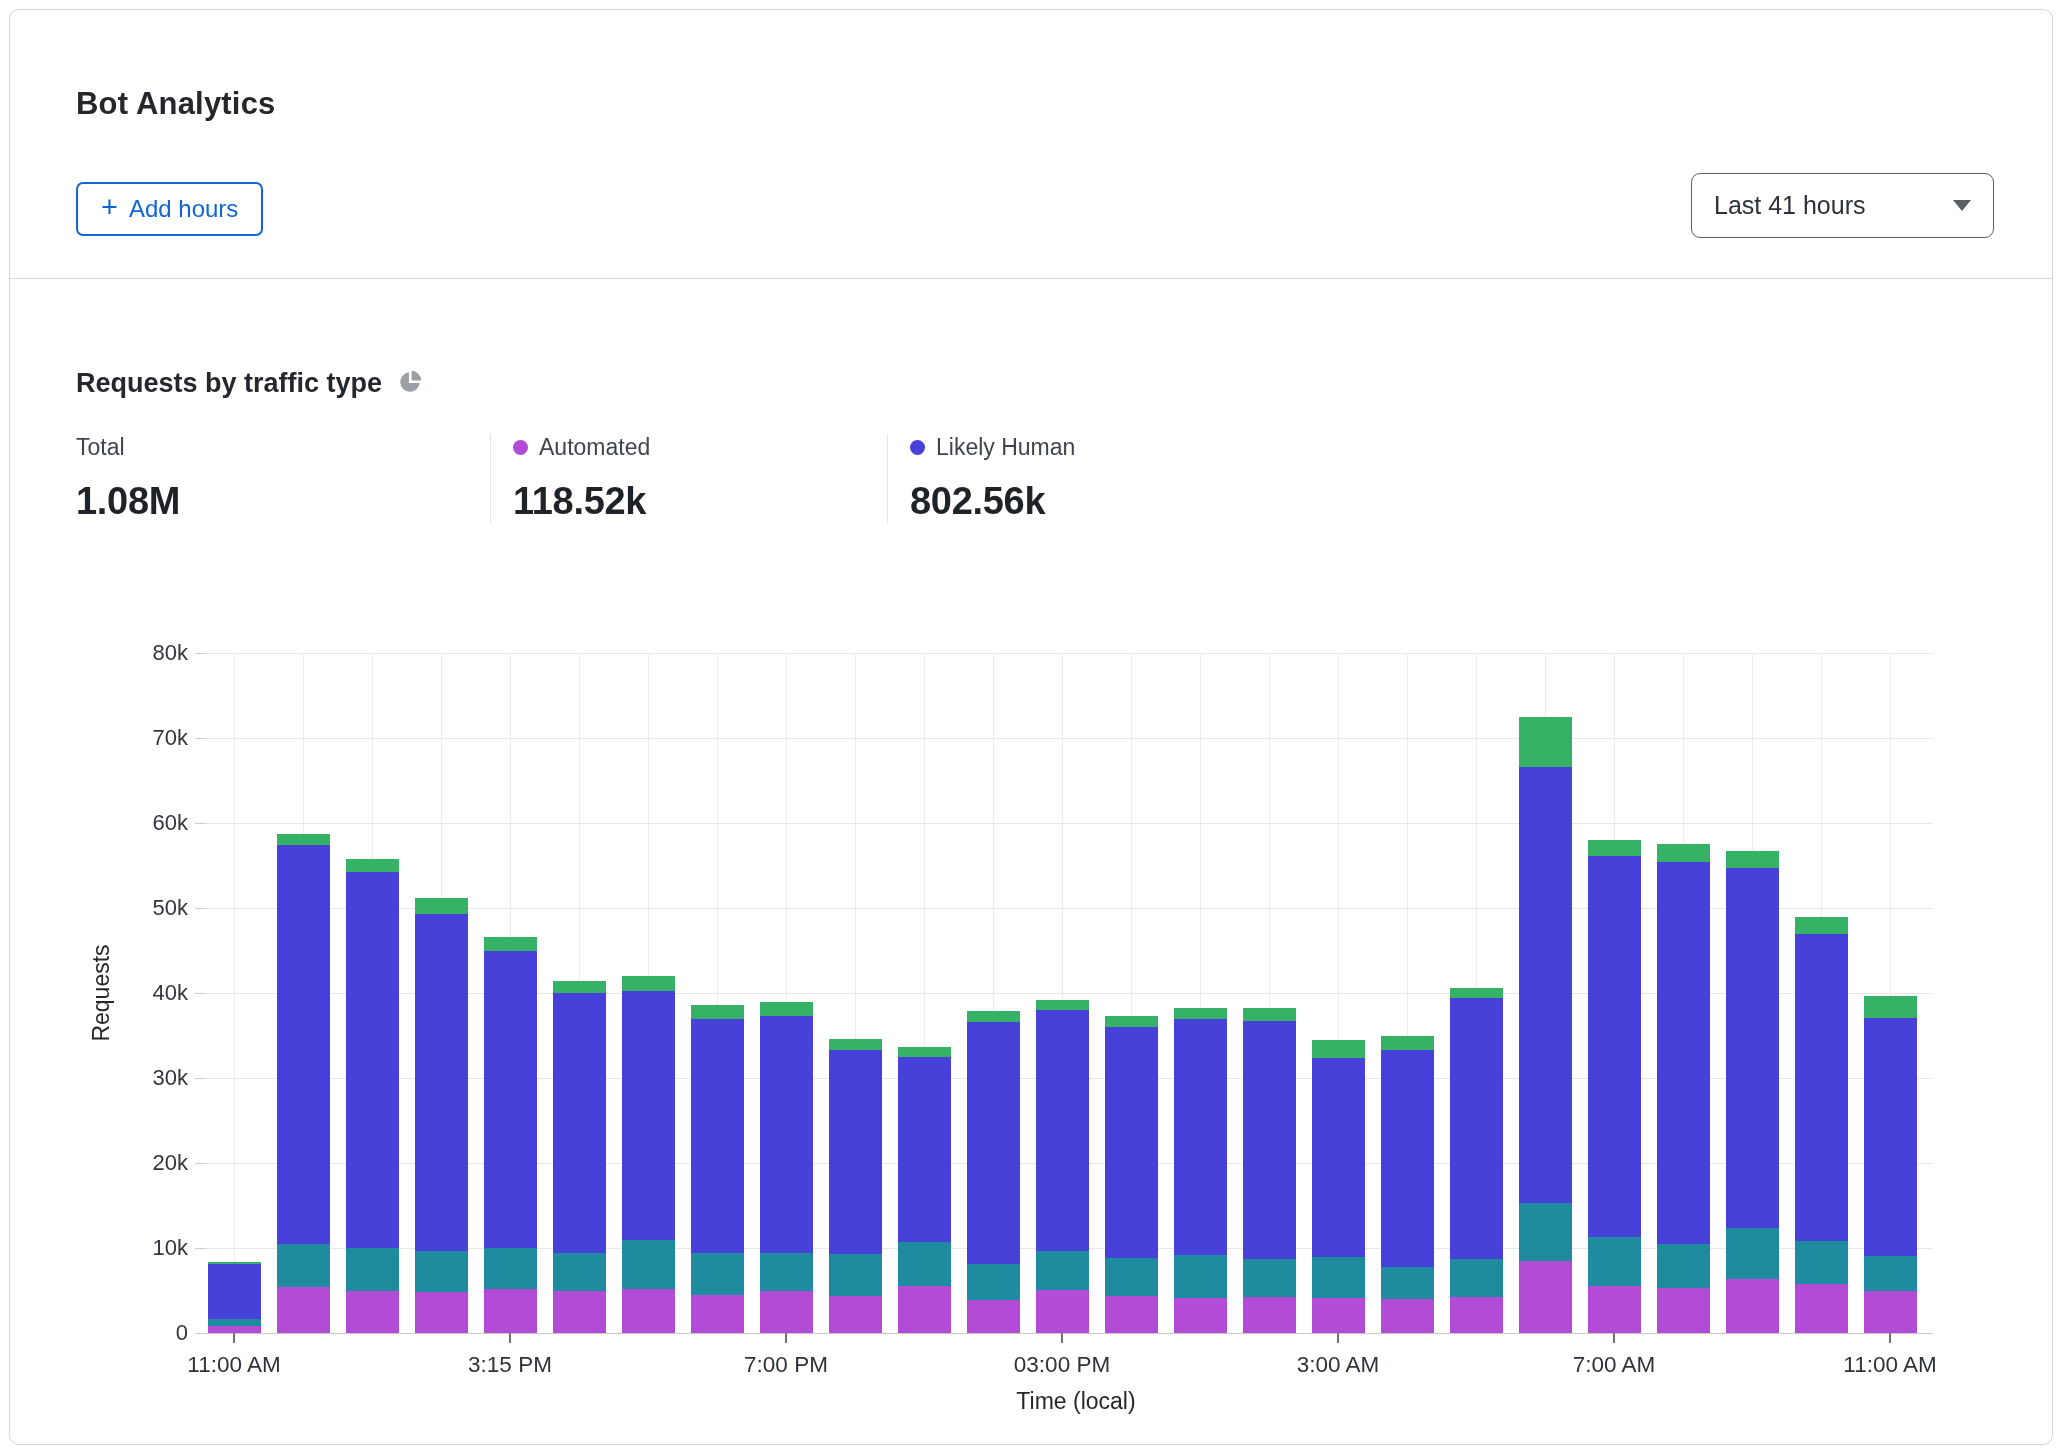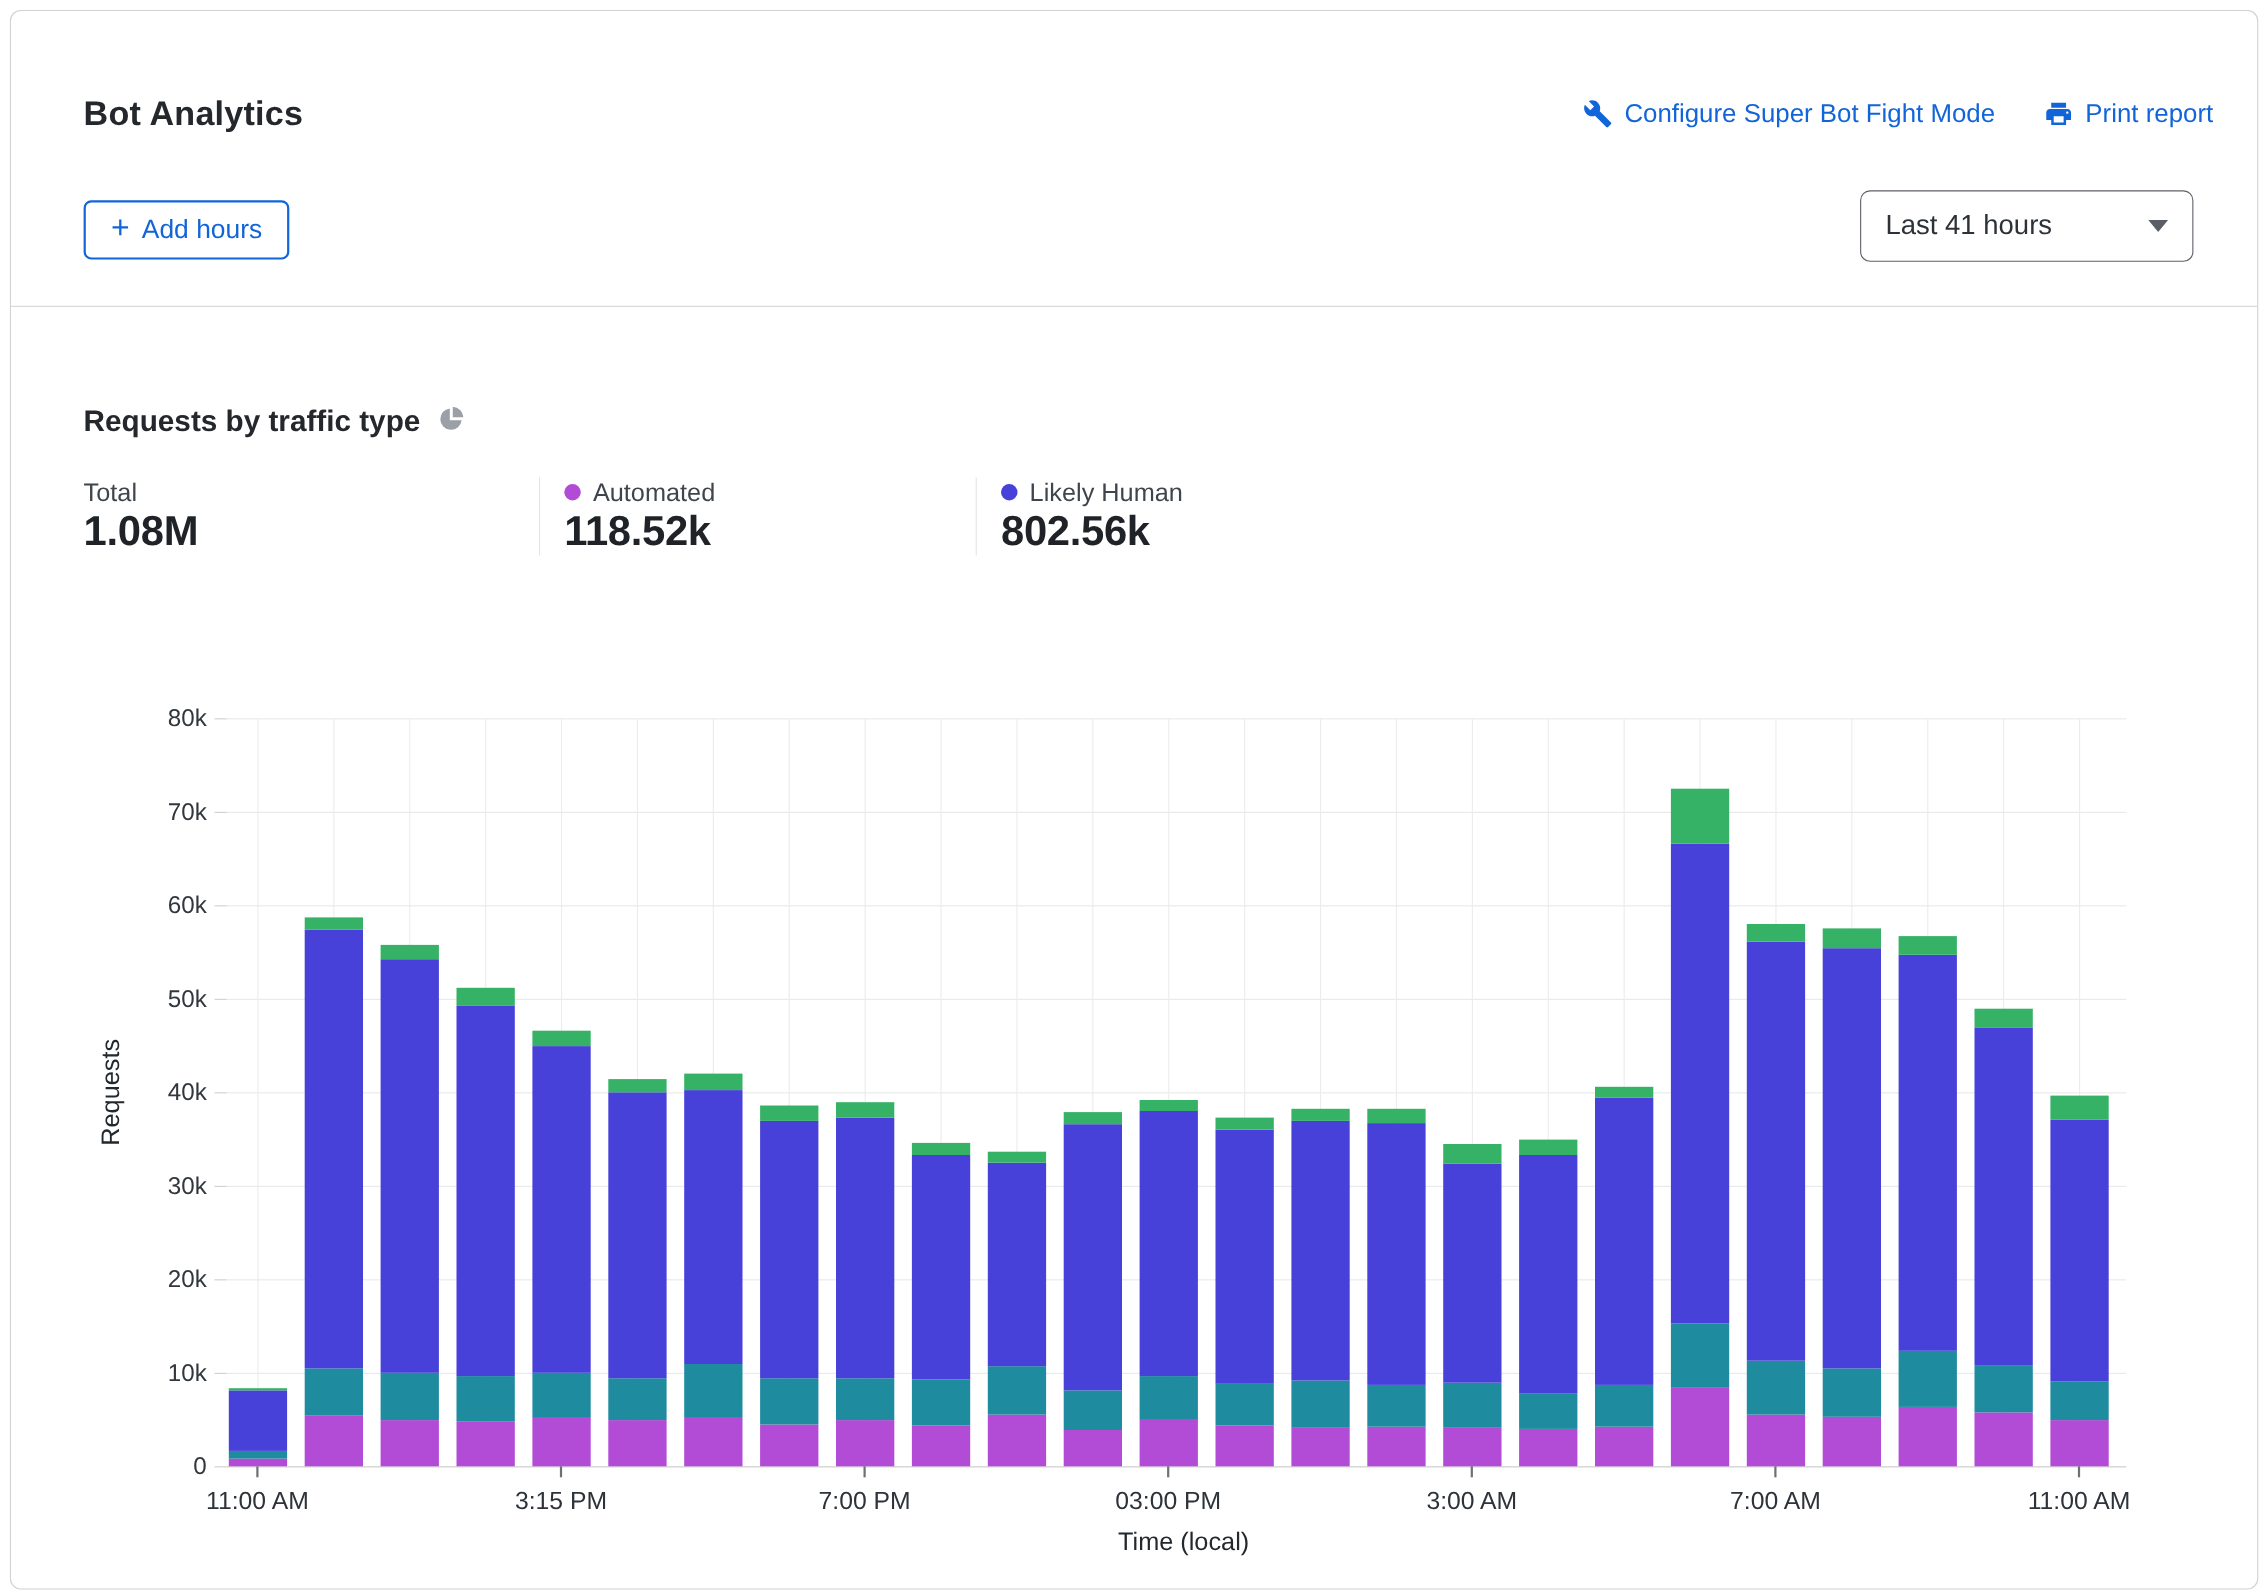--- a/index.html
+++ b/index.html
@@ -38,21 +38,21 @@
   }
   .divider{position:absolute;left:0;right:0;top:268px;border-top:1px solid #d6d6d6;}
   .section-header{position:absolute;left:66px;top:358px;display:flex;align-items:center;gap:15px;}
   .section-header h2{margin:0;font-size:27px;font-weight:700;color:#24272c;}
   .stats-row{position:absolute;left:66px;top:424px;right:40px;display:flex;}
   .stat-col{width:397px;box-sizing:border-box;}
   .stat-col.first{width:414px;}
   .stat-col:not(.first){border-left:1px solid #e4e4e4;padding-left:22px;}
   .stat-label{display:flex;align-items:center;gap:11px;font-size:23px;color:#3f454d;}
   .dot{width:15px;height:15px;border-radius:50%;flex:0 0 auto;}
-  .stat-value{font-size:38px;font-weight:700;color:#1f2328;margin-top:1px;letter-spacing:-.3px;}
+  .stat-value{font-size:38px;font-weight:700;color:#1f2328;margin-top:19px;letter-spacing:-.3px;}
   
   .chart{position:absolute;left:196px;top:643px;width:1727px;height:680px;}
   .hgrid{position:absolute;left:0;width:100%;height:1px;background:#e8e8e8;}
   .hgrid.zero{background:#c9c9c9;}
   .vgrid{position:absolute;top:0;width:1px;height:680px;background:#ececec;}
   .ylab{position:absolute;left:-124px;width:106px;text-align:right;font-size:22px;color:#32373d;}
   .ytick{position:absolute;left:-11px;width:11px;height:1px;background:#cfcfcf;}
   .xtick{position:absolute;top:680px;width:2px;height:10px;background:#6b7177;}
   .xlab{position:absolute;top:699px;width:220px;text-align:center;font-size:22.5px;color:#2e3339;}
   .bar{position:absolute;bottom:0;width:53px;height:680px;}
@@ -63,38 +63,20 @@
   }
   .x-title{position:absolute;top:735px;left:0;width:1740px;text-align:center;font-size:23px;color:#23282d;}
 </style>
 </head>
 <body>
 
 <div class="card">
 
   <h1 class="page-title">Bot Analytics</h1>
 
-  <div class="header-links">
-    <a class="hlink">
-      <span>
-        <svg width="27" height="27" viewBox="0 0 24 24" fill="#1165d9">
-            <path d="M22.7 19l-9.1-9.1c.9-2.3.4-5-1.5-6.9-2-2-5-2.4-7.4-1.3L9 6 6 9 1.6 4.7C.4 7.1.9 10.1 2.9 12.1c1.9 1.9 4.6 2.4 6.9 1.5l9.1 9.1c.4.4 1 .4 1.4 0l2.3-2.3c.5-.4.5-1.1.1-1.4z"></path>
-          </svg>
-      </span>
-      <span>Configure Super Bot Fight Mode</span>
-    </a>
-    <a class="hlink">
-      <span>
-        <svg width="27" height="27" viewBox="0 0 24 24" fill="#1165d9">
-            <path d="M19 8H5c-1.66 0-3 1.34-3 3v6h4v4h12v-4h4v-6c0-1.66-1.34-3-3-3zm-3 11H8v-5h8v5zm3-7c-.55 0-1-.45-1-1s.45-1 1-1 1 .45 1 1-.45 1-1 1zm-1-9H6v4h12V3z"></path>
-          </svg>
-      </span>
-      <span>Print report</span>
-    </a>
-  </div>
 
   <button class="add-filter">
     <span class="plus">+</span>
     <span>Add hours</span>
   </button>
 
   <div class="select">
     <span>Last 41 hours</span>
     <span class="caret"></span>
   </div>

